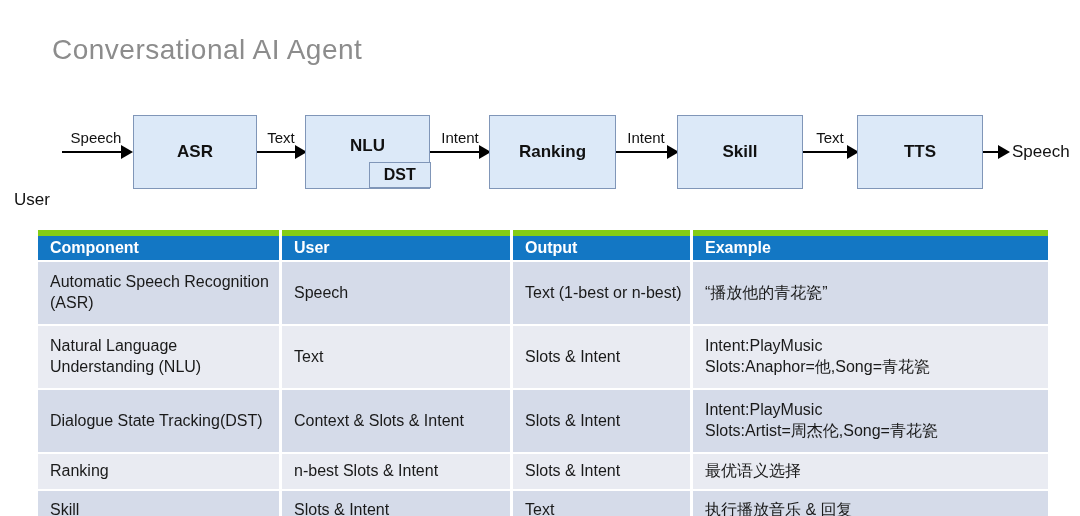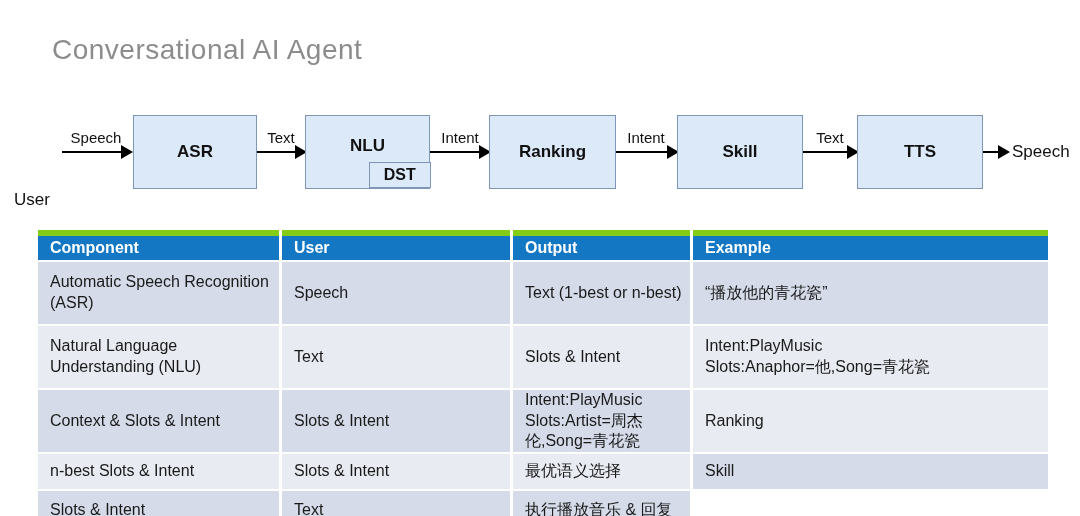--- a/index.html
+++ b/index.html
@@ -193,20 +193,21 @@
     <div class="td row-dark">Speech</div>
     <div class="td row-dark">Text (1-best or n-best)</div>
     <div class="td row-dark pre">“播放他的青花瓷”</div>
 
     <div class="td row-light">Natural Language Understanding (NLU)</div>
     <div class="td row-light">Text</div>
     <div class="td row-light">Slots &amp; Intent</div>
     <div class="td row-light pre">Intent:PlayMusic
 Slots:Anaphor=他,Song=青花瓷</div>
 
+    <div class="td row-dark">Dialogue State Tracking(DST)</div>
     <div class="td row-dark">Context &amp; Slots &amp; Intent</div>
     <div class="td row-dark">Slots &amp; Intent</div>
     <div class="td row-dark pre">Intent:PlayMusic
 Slots:Artist=周杰伦,Song=青花瓷</div>
 
     <div class="td row-light">Ranking</div>
     <div class="td row-light">n-best Slots &amp; Intent</div>
     <div class="td row-light">Slots &amp; Intent</div>
     <div class="td row-light pre">最优语义选择</div>
 

